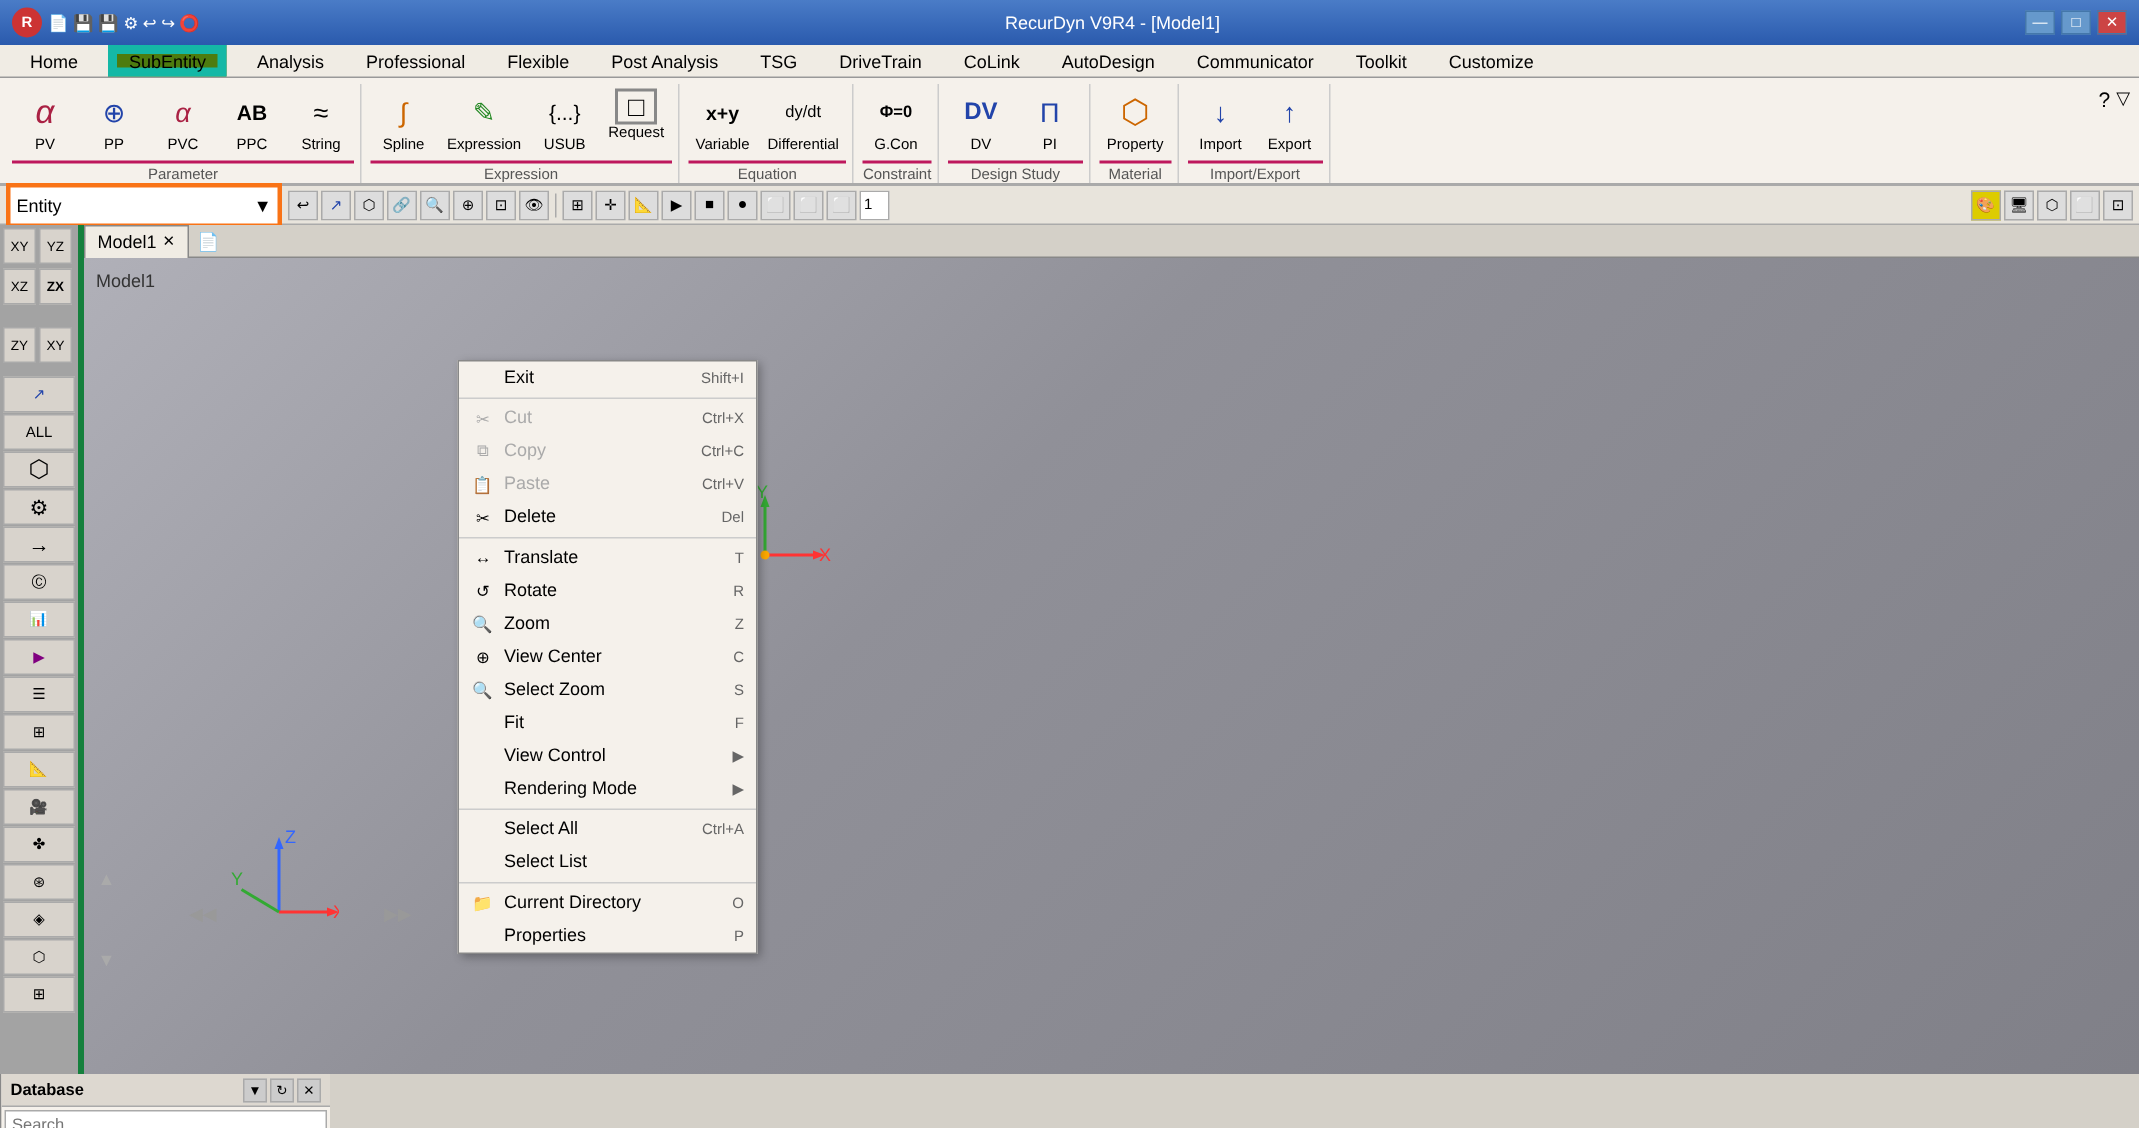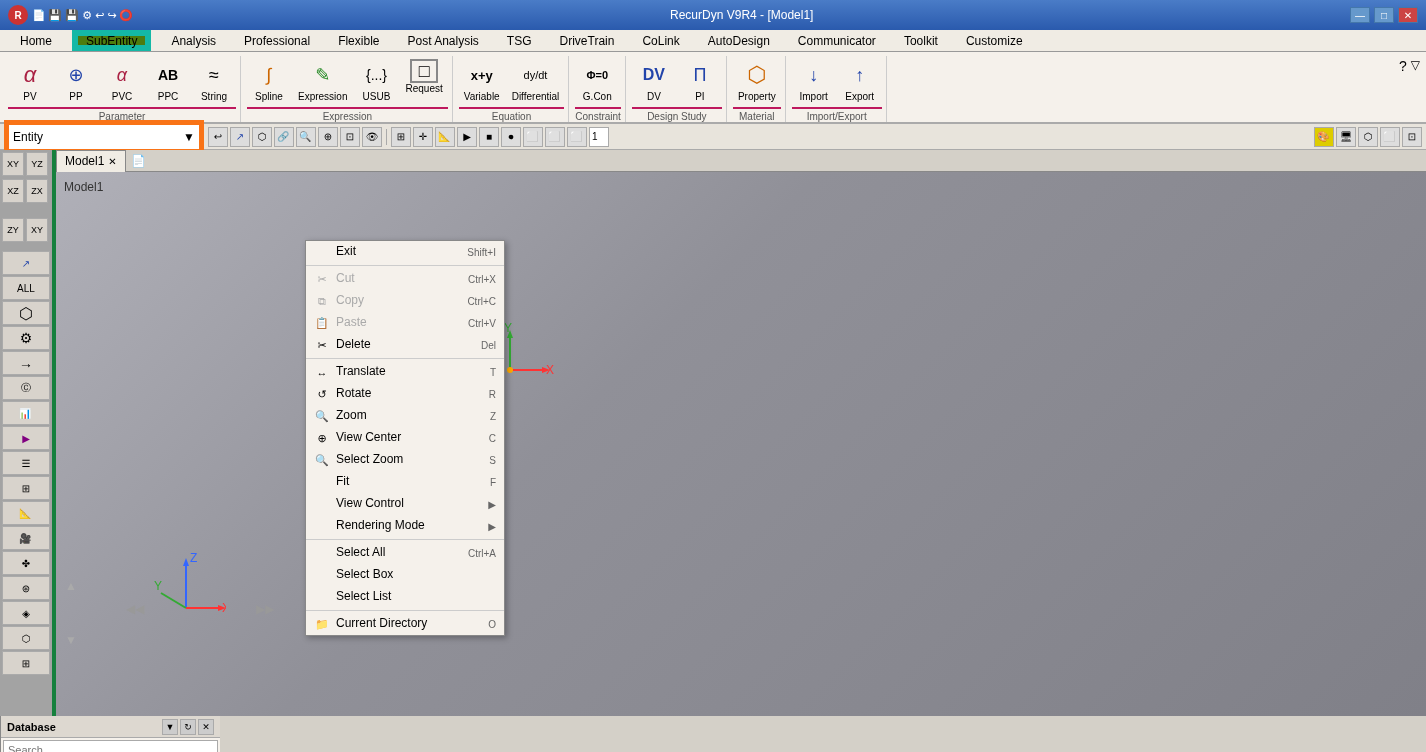--- a/index.html
+++ b/index.html
@@ -71,24 +71,24 @@
     #command-bar {
       height: 26px;
       background: #e8e4dc;
       border-bottom: 1px solid #aaa;
       display: flex;
       align-items: center;
       padding: 0 4px;
       gap: 4px;
     }
     #entity-dropdown {
-      width: 200px;
+      width: 184px;
       height: 20px;
       background: white;
-      border: 5px solid #f97316;
+      border: 3px solid #f97316;
       padding: 12px 4px;
       font-size: 11px;
       display: flex;
       align-items: center;
       justify-content: space-between;
       cursor: pointer;
     }
     .cmd-icon { width: 20px; height: 20px; background: #ddd; border: 1px solid #aaa; display: flex; align-items: center; justify-content: center; font-size: 10px; cursor: pointer; }
 
     
@@ -397,21 +397,21 @@
 
 <div style="display:flex;flex:1;height:calc(752px - 30px - 22px - 80px - 26px - 28px);">
 
   <div id="left-toolbar">
     <div style="display:flex;gap:2px;margin-bottom:2px;">
       <div class="toolbar-btn" style="font-size:9px;width:22px;">XY</div>
       <div class="toolbar-btn" style="font-size:9px;width:22px;">YZ</div>
     </div>
     <div style="display:flex;gap:2px;margin-bottom:14px;">
       <div class="toolbar-btn" style="font-size:9px;width:22px;">XZ</div>
-      <div class="toolbar-btn" style="font-size:9px;width:22px;">ZX</div>
+      <div class="toolbar-btn" style="font-size:9px;width:22px;font-weight:bold;">ZX</div>
     </div>
     <div style="display:flex;gap:2px;margin-bottom:8px;">
       <div class="toolbar-btn" style="font-size:9px;width:22px;">ZY</div>
       <div class="toolbar-btn" style="font-size:9px;width:22px;">XY</div>
     </div>
     <div class="toolbar-btn" style="color:#2244aa;">↗</div>
     <div class="toolbar-btn">ALL</div>
     <div class="toolbar-btn" style="font-size:16px;">⬡</div>
     <div class="toolbar-btn" style="font-size:14px;">⚙</div>
     <div class="toolbar-btn" style="font-size:14px;">→</div>
@@ -592,43 +592,44 @@
         <div class="ctx-separator"></div>
 
         <div class="ctx-item">
           <div class="ctx-left">
             <div class="ctx-icon"></div>
             <span>Select All</span>
           </div>
           <span class="ctx-shortcut">Ctrl+A</span>
         </div>
 
-        <div class="ctx-item">
-          <div class="ctx-left">
-            <div class="ctx-icon"></div>
-            <span>Select Box</span>
-          </div>
-        </div>
 
         <div class="ctx-item">
           <div class="ctx-left">
             <div class="ctx-icon"></div>
             <span>Select List</span>
           </div>
         </div>
         <div class="ctx-separator"></div>
 
         <div class="ctx-item">
           <div class="ctx-left">
             <div class="ctx-icon">📁</div>
             <span>Current Directory</span>
           </div>
           <span class="ctx-shortcut">O</span>
         </div>
 
+        <div class="ctx-item">
+          <div class="ctx-left">
+            <div class="ctx-icon"></div>
+            <span>Properties</span>
+          </div>
+          <span class="ctx-shortcut">P</span>
+        </div>
       </div>
     </div>
   </div>
 
   <div id="right-panel">
 
     <div id="database-panel">
       <div id="database-header">
         <span class="panel-title">Database</span>
         <div class="panel-controls">

